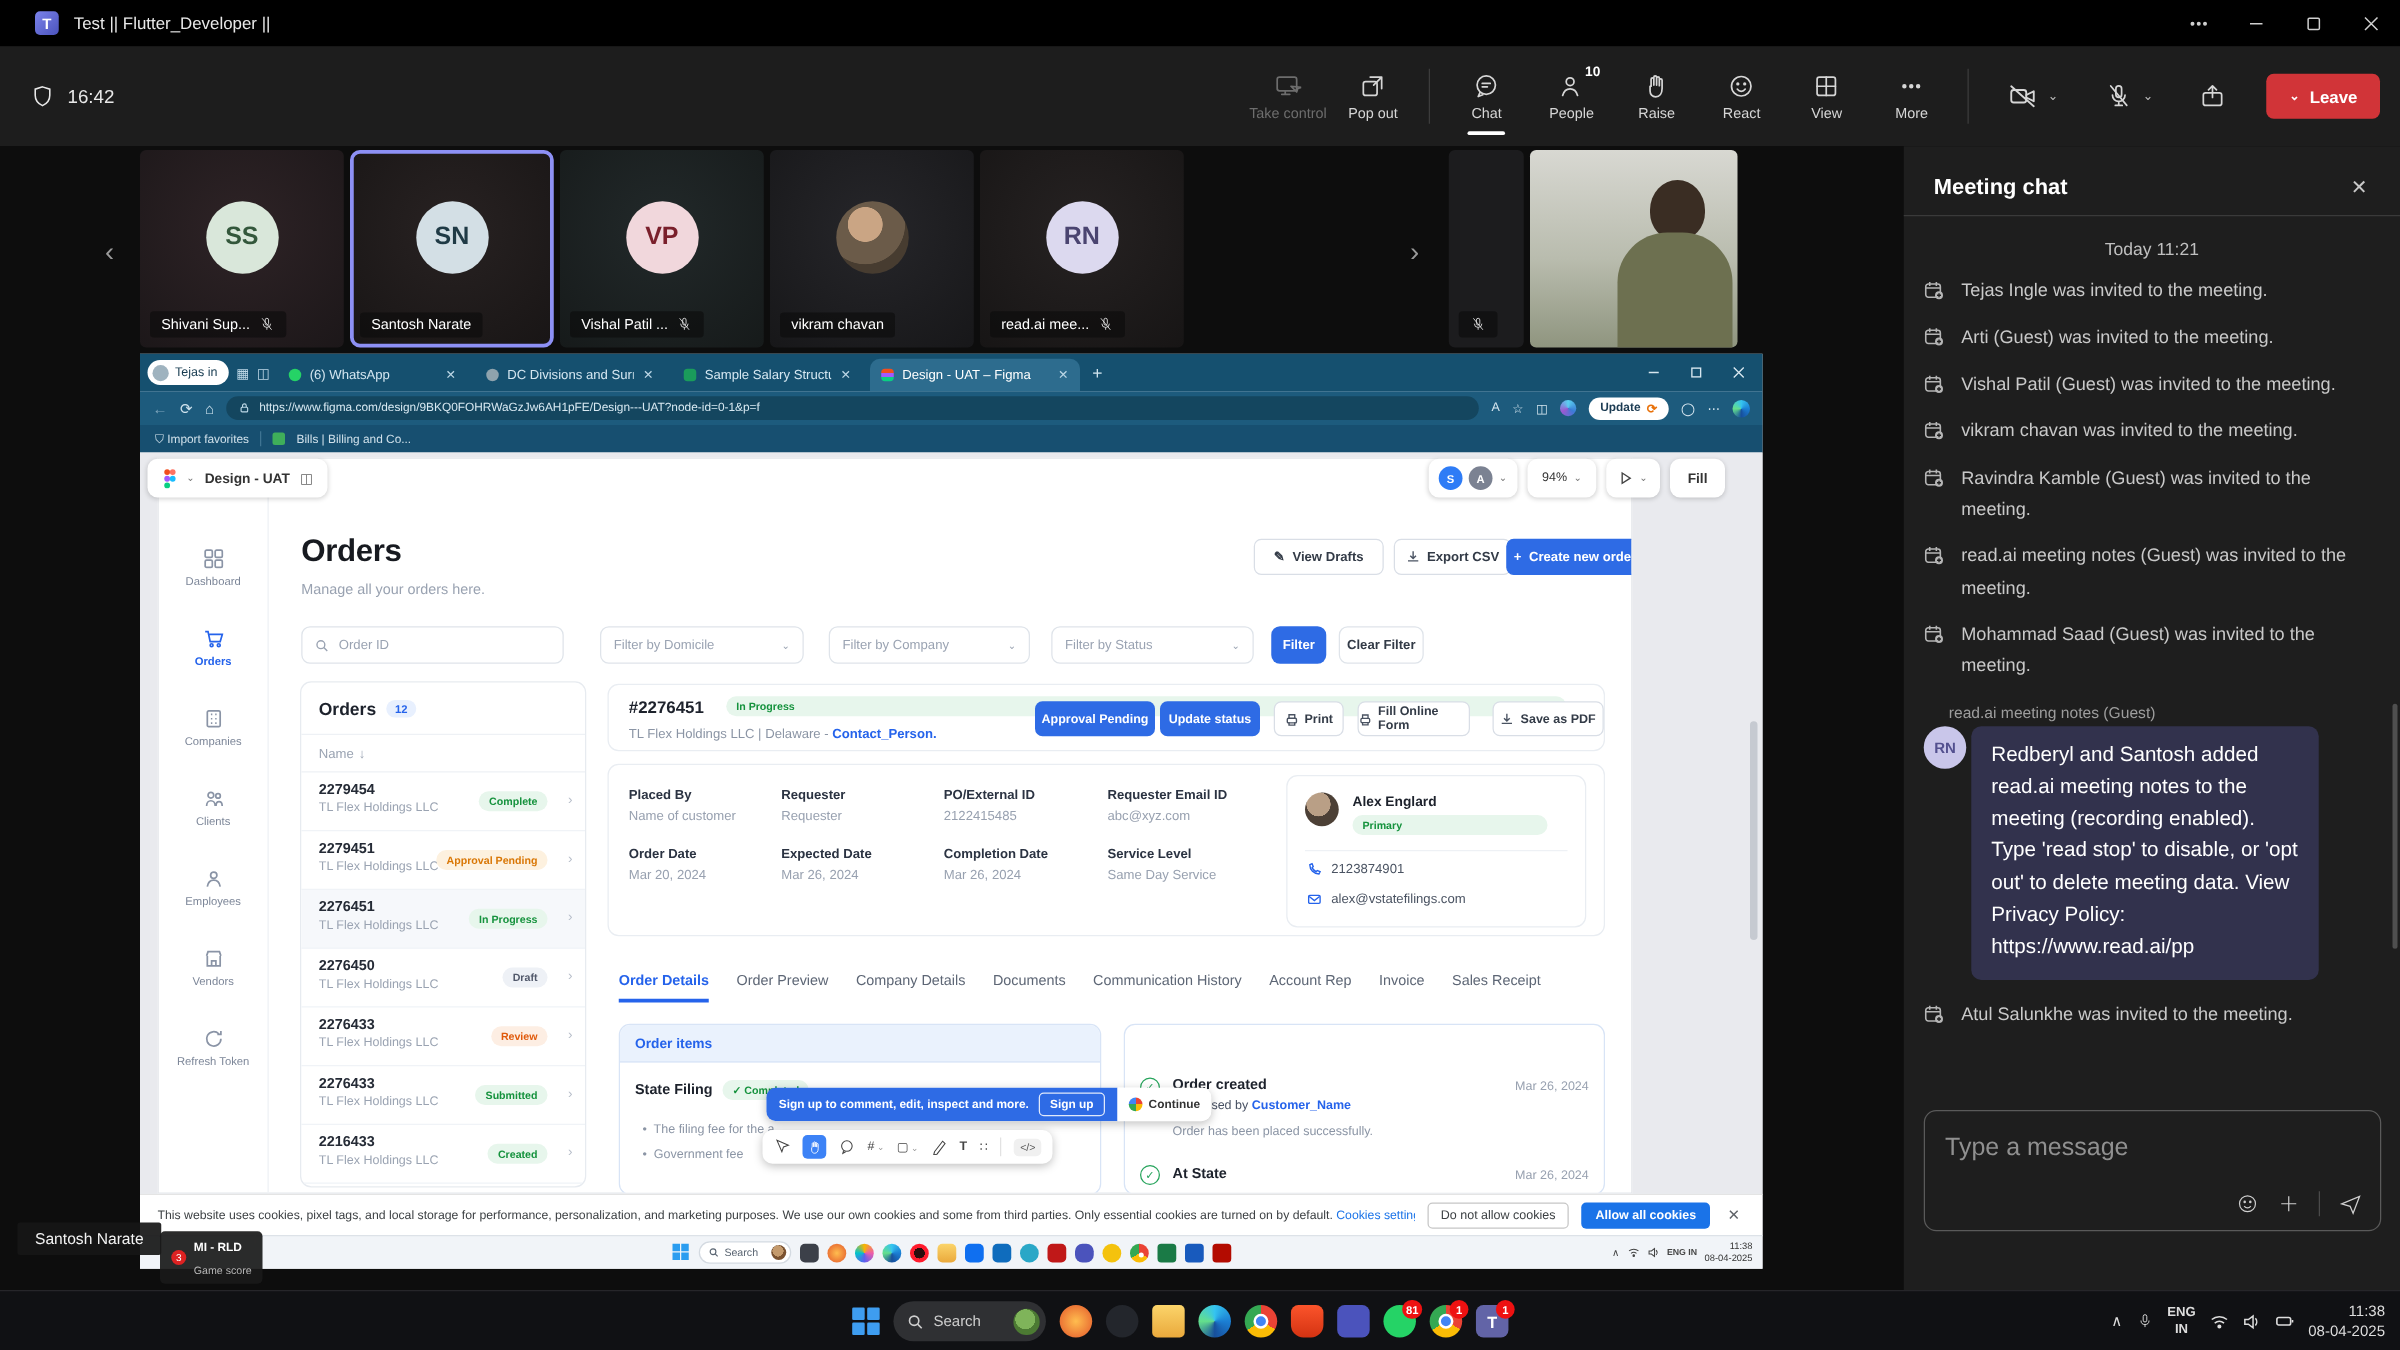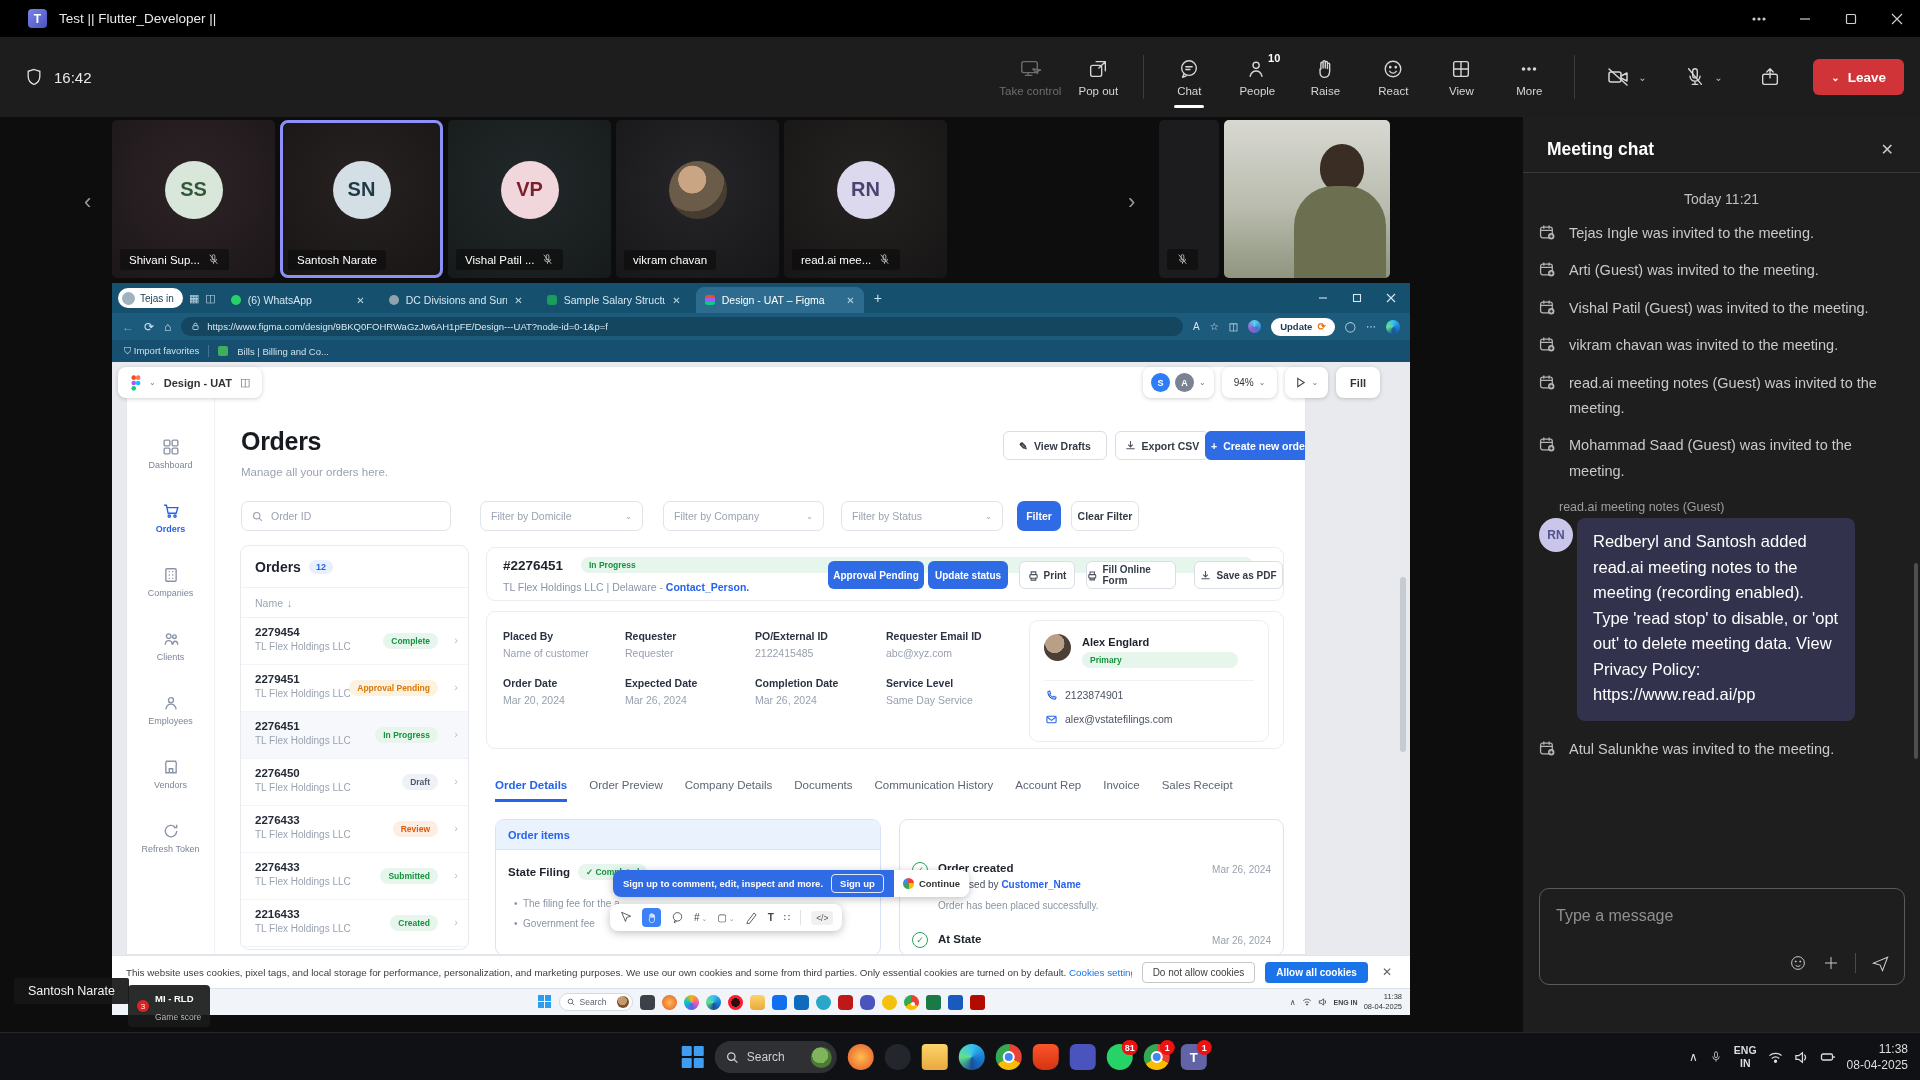--- a/index.html
+++ b/index.html
@@ -206,21 +206,21 @@
   .ch-msgs { padding:14px 14px 0 16px; }
   .sysmsg { display:flex; gap:13px; margin-bottom:12px; align-items:flex-start; }
   .sysmsg svg { flex:none; margin-top:3px; stroke:#b5b5b5; fill:none; stroke-width:1.2; }
   .sysmsg span { color:#c9c9c9; font-size:14.5px; line-height:1.75; }
   .sender { color:#9d9d9d; font-size:12.5px; margin:16px 0 4px 20px; }
   .msgrow { display:flex; align-items:flex-start; }
   .rn-av { flex:none; width:34px; height:34px; border-radius:50%; background:#c9c6ea; color:#53508f; font-size:12px; font-weight:bold; display:flex; align-items:center; justify-content:center; }
   .bubble { margin-left:4px; width:278px; background:#32324d; border-radius:8px; padding:11px 16px 13px; color:#fff; font-size:16.5px; line-height:1.55; }
   .atul { margin-top:16px; }
   .ch-input { position:absolute; left:16px; bottom:47px; width:366px; height:97px; border:1px solid #5a5a5a; border-radius:10px; }
-  .ch-ph { position:absolute; left:16px; top:18px; color:#909090; font-size:16px; }
+  .ch-ph { position:absolute; left:16px; top:18px; color:#909090; font-size:20px; }
   .ch-ics { position:absolute; right:14px; bottom:11px; display:flex; align-items:center; gap:15px; color:#cfcfcf; }
   .ch-ics svg { stroke:#cfcfcf; fill:none; stroke-width:1.3; }
   .idiv { width:1px; height:20px; background:#4a4a4a; }
   .ch-scroll { position:absolute; right:2px; top:446px; width:4px; height:196px; background:#4f4f4f; border-radius:2px; }
 
   
   .taskbar { position:absolute; left:0; top:1032px; width:1920px; height:48px; background:#101114; border-top:1px solid #26262a; }
   .tk-center { position:absolute; left:50%; top:0; height:48px; transform:translateX(-53%); display:flex; align-items:center; gap:11px; }
   .tk-start { width:22px; height:22px; display:grid; grid-template-columns:10px 10px; grid-template-rows:10px 10px; gap:1.5px; }
   .tk-start i { background:#3e9df0; border-radius:1px; }
@@ -974,20 +974,29 @@
             <span>Vishal Patil (Guest) was invited to the meeting.</span>
           </div>
         <div class="sysmsg">
             <svg width="17" height="17" viewBox="0 0 16 16">
               <rect x="1.5" y="3" width="11" height="10" rx="2"></rect>
               <path d="M1.5 6h11M4.5 1.5v3M9.5 1.5v3"></path>
               <circle cx="11.5" cy="11.5" r="3" fill="#b5b5b5" stroke="none"></circle>
               <path d="M11.5 10v3M10 11.5h3" stroke="#1e1e1e" stroke-width="1"></path>
             </svg>
             <span>vikram chavan was invited to the meeting.</span>
+          </div>
+        <div class="sysmsg">
+            <svg width="17" height="17" viewBox="0 0 16 16">
+              <rect x="1.5" y="3" width="11" height="10" rx="2"></rect>
+              <path d="M1.5 6h11M4.5 1.5v3M9.5 1.5v3"></path>
+              <circle cx="11.5" cy="11.5" r="3" fill="#b5b5b5" stroke="none"></circle>
+              <path d="M11.5 10v3M10 11.5h3" stroke="#1e1e1e" stroke-width="1"></path>
+            </svg>
+            <span>Ravindra Kamble (Guest) was invited to the meeting.</span>
           </div>
         <div class="sysmsg">
             <svg width="17" height="17" viewBox="0 0 16 16">
               <rect x="1.5" y="3" width="11" height="10" rx="2"></rect>
               <path d="M1.5 6h11M4.5 1.5v3M9.5 1.5v3"></path>
               <circle cx="11.5" cy="11.5" r="3" fill="#b5b5b5" stroke="none"></circle>
               <path d="M11.5 10v3M10 11.5h3" stroke="#1e1e1e" stroke-width="1"></path>
             </svg>
             <span>read.ai meeting notes (Guest) was invited to the meeting.</span>
           </div>

